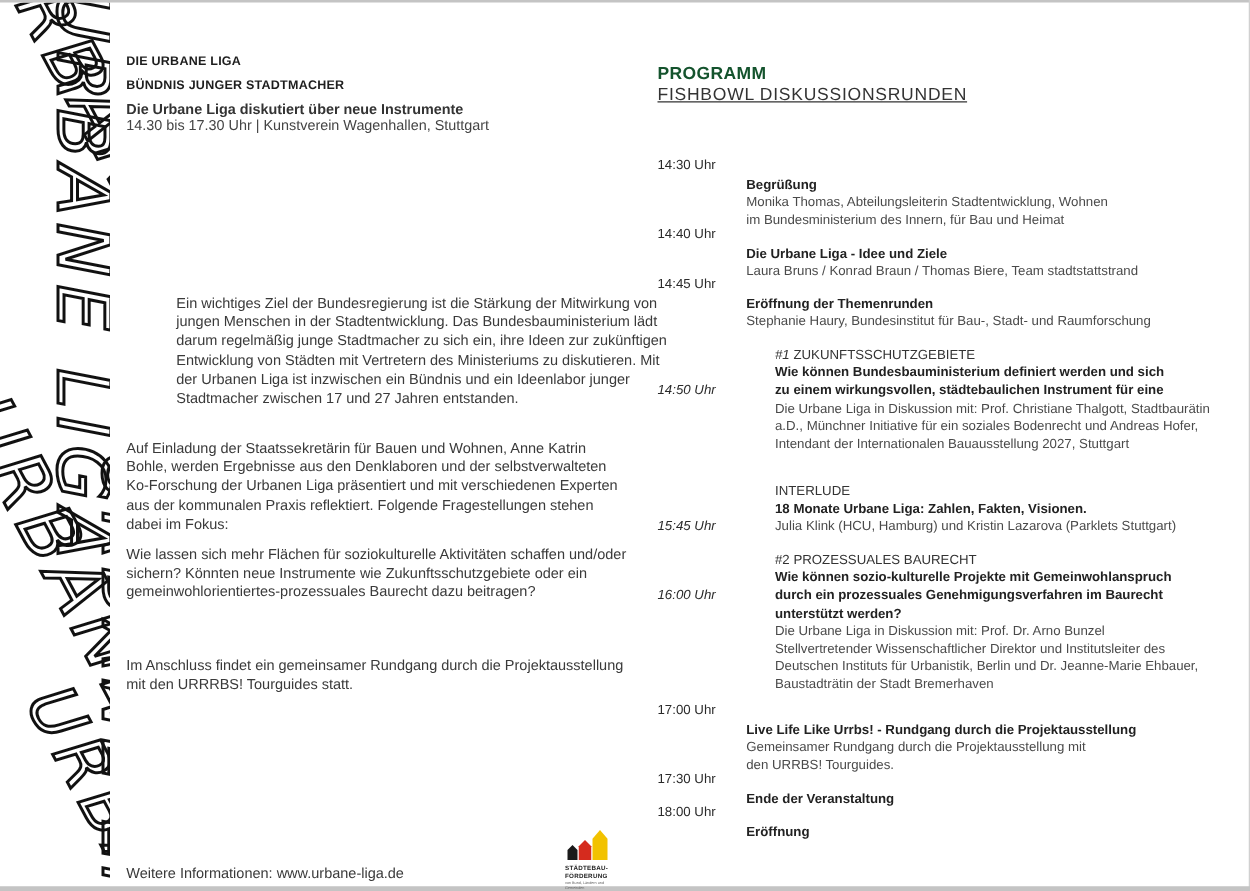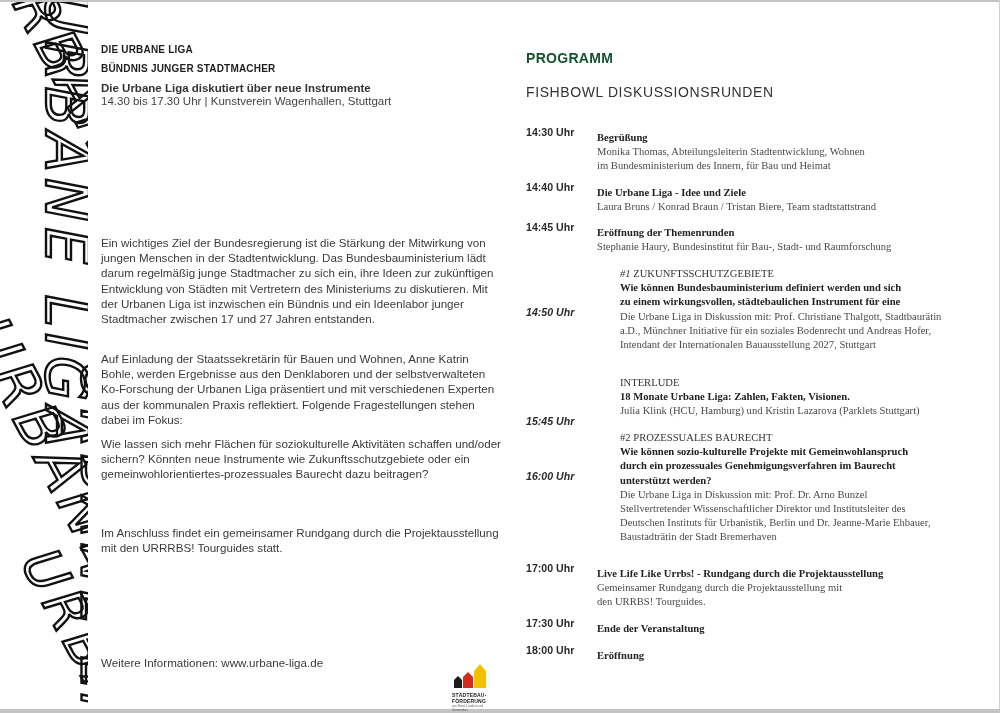--- a/index.html
+++ b/index.html
@@ -12,38 +12,38 @@
   .deco { position:absolute; left:0; top:2px; width:88px; height:707px; overflow:hidden; }
   .deco svg { width:88px; height:707px; display:block; }
   .deco text { font-family:"DejaVu Sans", sans-serif; font-style:italic; font-weight:normal;
                fill:none; stroke:#111; stroke-width:2.4; letter-spacing:6px; }
 
   .left { position:absolute; left:101px; top:40px; width:400px; }
   .h1 { font-weight:bold; font-size:10px; line-height:19px; color:#1e1e1e; letter-spacing:0.2px; }
   .sub { font-weight:bold; font-size:11.5px; color:#333; margin-top:4px; }
   .when { font-size:11.5px; color:#444; margin-top:1px; }
   .para { position:absolute; left:101px; width:400px; font-size:11.6px; line-height:15.2px; color:#3a3a3a; }
-  .p1 { top:235px; }
+  .p1 { top:235px;margin-left:40px; }
   .p2 { top:351px; }
   .p3 { top:436px; }
   .p4 { top:525px; }
-  .info { position:absolute; left:101px; top:656px; font-size:11.6px; color:#3a3a3a; }
+  .info { position:absolute; left:101px; top:692px; font-size:11.6px; color:#3a3a3a; }
 
   .logo { position:absolute; left:450px; top:658px; width:44px; height:50px; }
   .logo .l1 { position:absolute; top:34px; left:2px; font-size:5px; font-weight:bold; color:#222; letter-spacing:0.2px; line-height:6px; }
   .logo .l2 { position:absolute; top:46px; left:2px; font-size:3px; color:#666; line-height:4px; }
 
   .right { position:absolute; left:526px; top:50px; width:450px; }
   .prog-title { font-weight:bold; font-size:14px; color:#14532d; letter-spacing:0.3px; }
-  .prog-sub { font-size:14px; color:#333; letter-spacing:0.6px; margin-top:18px; }
+  .prog-sub { font-size:14px; color:#333; letter-spacing:0.6px; margin-top:1px;text-decoration:underline; }
 
   .entry { position:absolute; left:526px; width:460px; font-size:10.6px; line-height:14.2px; }
-  .entry .time { position:absolute; left:0; top:0; font-weight:bold; color:#2a2a2a; }
+  .entry .time { position:absolute; left:0; top:0; font-weight:normal; color:#2a2a2a; }
   .entry .time.it { font-style:italic;margin-top:44px; }
-  .entry .body { position:absolute; top:6px;font-family:Liberation Serif, serif; }
+  .entry .body { position:absolute; top:16px; }
   .entry .body.b1 { left:71px; width:380px; }
   .entry .body.b2 { left:94px; width:370px; }
   .entry .ttl { font-weight:bold; color:#222; }
   .entry .kicker { color:#333; }
   .entry .kicker i { font-style:italic; }
   .entry .desc { color:#4a4a4a; }
 </style>
 </head>
 <body>
 
@@ -102,21 +102,21 @@
     <div class="ttl">Begrüßung</div>
     <div class="desc">Monika Thomas, Abteilungsleiterin Stadtentwicklung, Wohnen</div>
     <div class="desc">im Bundesministerium des Innern, für Bau und Heimat</div>
   </div>
 </div>
 
 <div class="entry" style="top:180px;">
   <div class="time">14:40 Uhr</div>
   <div class="body b1">
     <div class="ttl">Die Urbane Liga - Idee und Ziele</div>
-    <div class="desc">Laura Bruns / Konrad Braun / Tristan Biere, Team stadtstattstrand</div>
+    <div class="desc">Laura Bruns / Konrad Braun / Thomas Biere, Team stadtstattstrand</div>
   </div>
 </div>
 
 <div class="entry" style="top:220px;">
   <div class="time">14:45 Uhr</div>
   <div class="body b1">
     <div class="ttl">Eröffnung der Themenrunden</div>
     <div class="desc">Stephanie Haury, Bundesinstitut für Bau-, Stadt- und Raumforschung</div>
   </div>
 </div>

